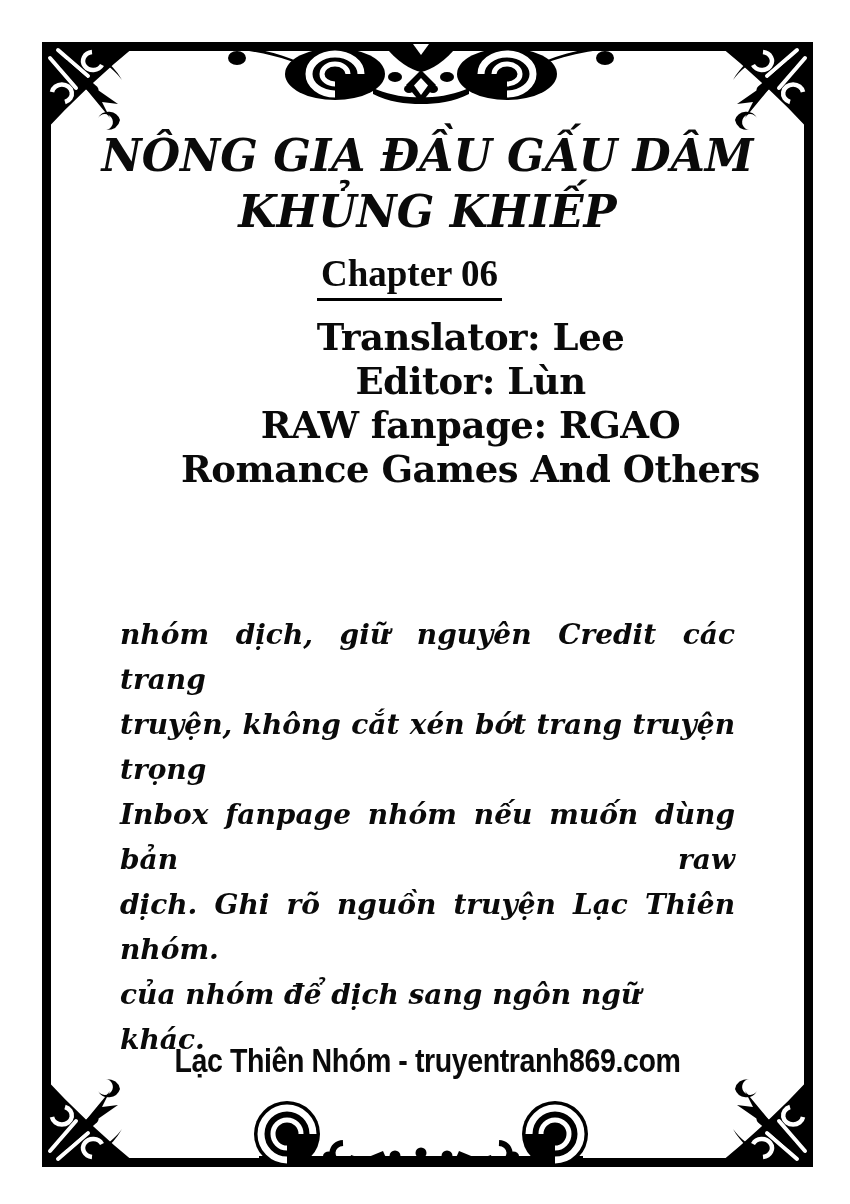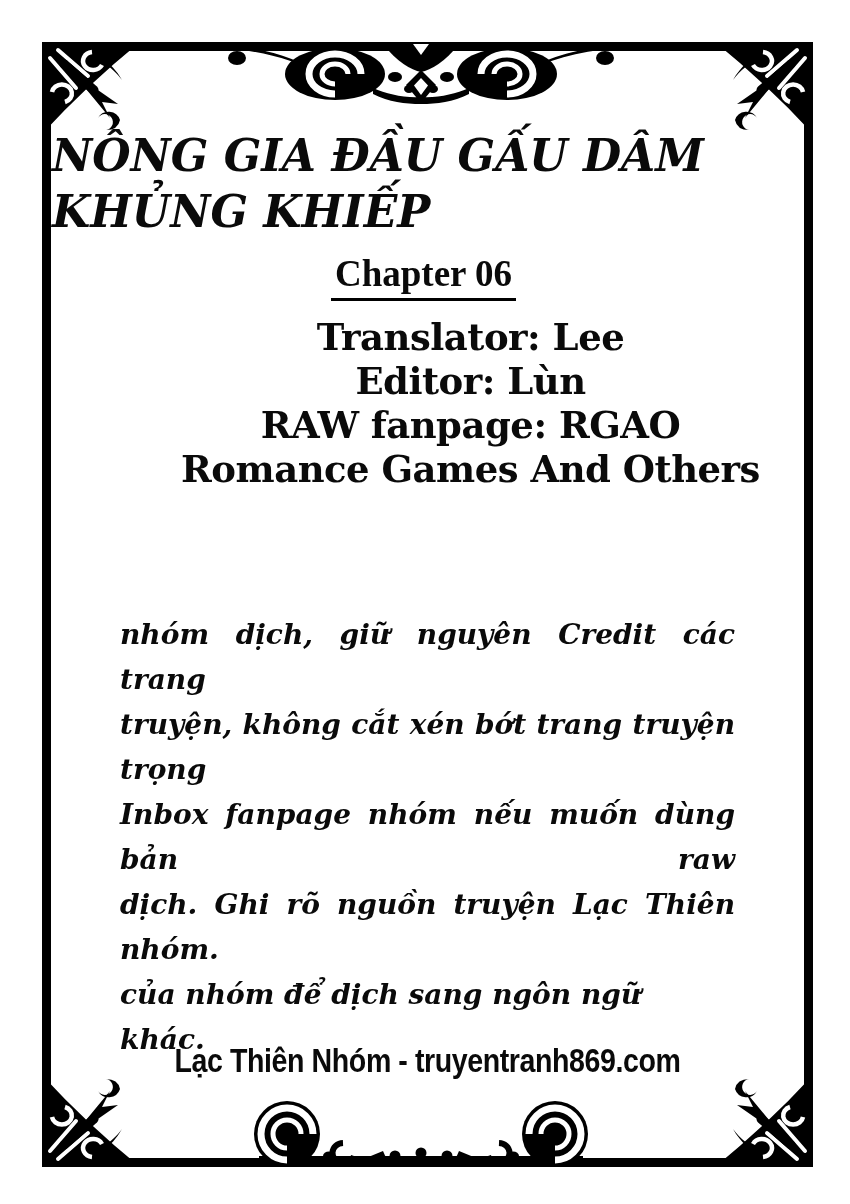--- a/index.html
+++ b/index.html
@@ -16,25 +16,25 @@
   }
   svg.corner{position:absolute;width:104px;height:104px;}
   .c-tl{left:42px;top:42px;}
   .c-tr{left:709px;top:42px;transform:scaleX(-1);}
   .c-bl{left:42px;top:1063px;transform:scaleY(-1);}
   .c-br{left:709px;top:1063px;transform:scale(-1,-1);}
   svg.band-top{position:absolute;left:225px;top:44px;width:392px;height:62px;}
   svg.band-bottom{position:absolute;left:225px;top:1101px;width:392px;height:66px;}
   
   .title{
-    position:absolute;left:52px;top:128px;width:771px;text-align:left;
+    position:absolute;left:42px;top:128px;width:771px;text-align:center;
     font:italic 700 44px/56px "DejaVu Serif",serif;letter-spacing:0px;
   }
   .chapter{
-    position:absolute;left:38px;top:252px;width:771px;text-align:center;
+    position:absolute;left:24px;top:252px;width:771px;text-align:center;
     font:700 37px/44px "Liberation Serif",serif;
   }
   .chapter .u{border-bottom:3px solid #000;padding:0 4px 2px;display:inline-block;}
   .credits{
     position:absolute;left:42px;top:315px;width:771px;text-align:center;
     font:700 37px/44px "DejaVu Serif",serif;letter-spacing:-0.5px;margin-left:43px;
   }
   .notice{
     position:absolute;left:120px;top:612px;width:615px;
     font:italic 700 28px/45px "DejaVu Serif",serif;

